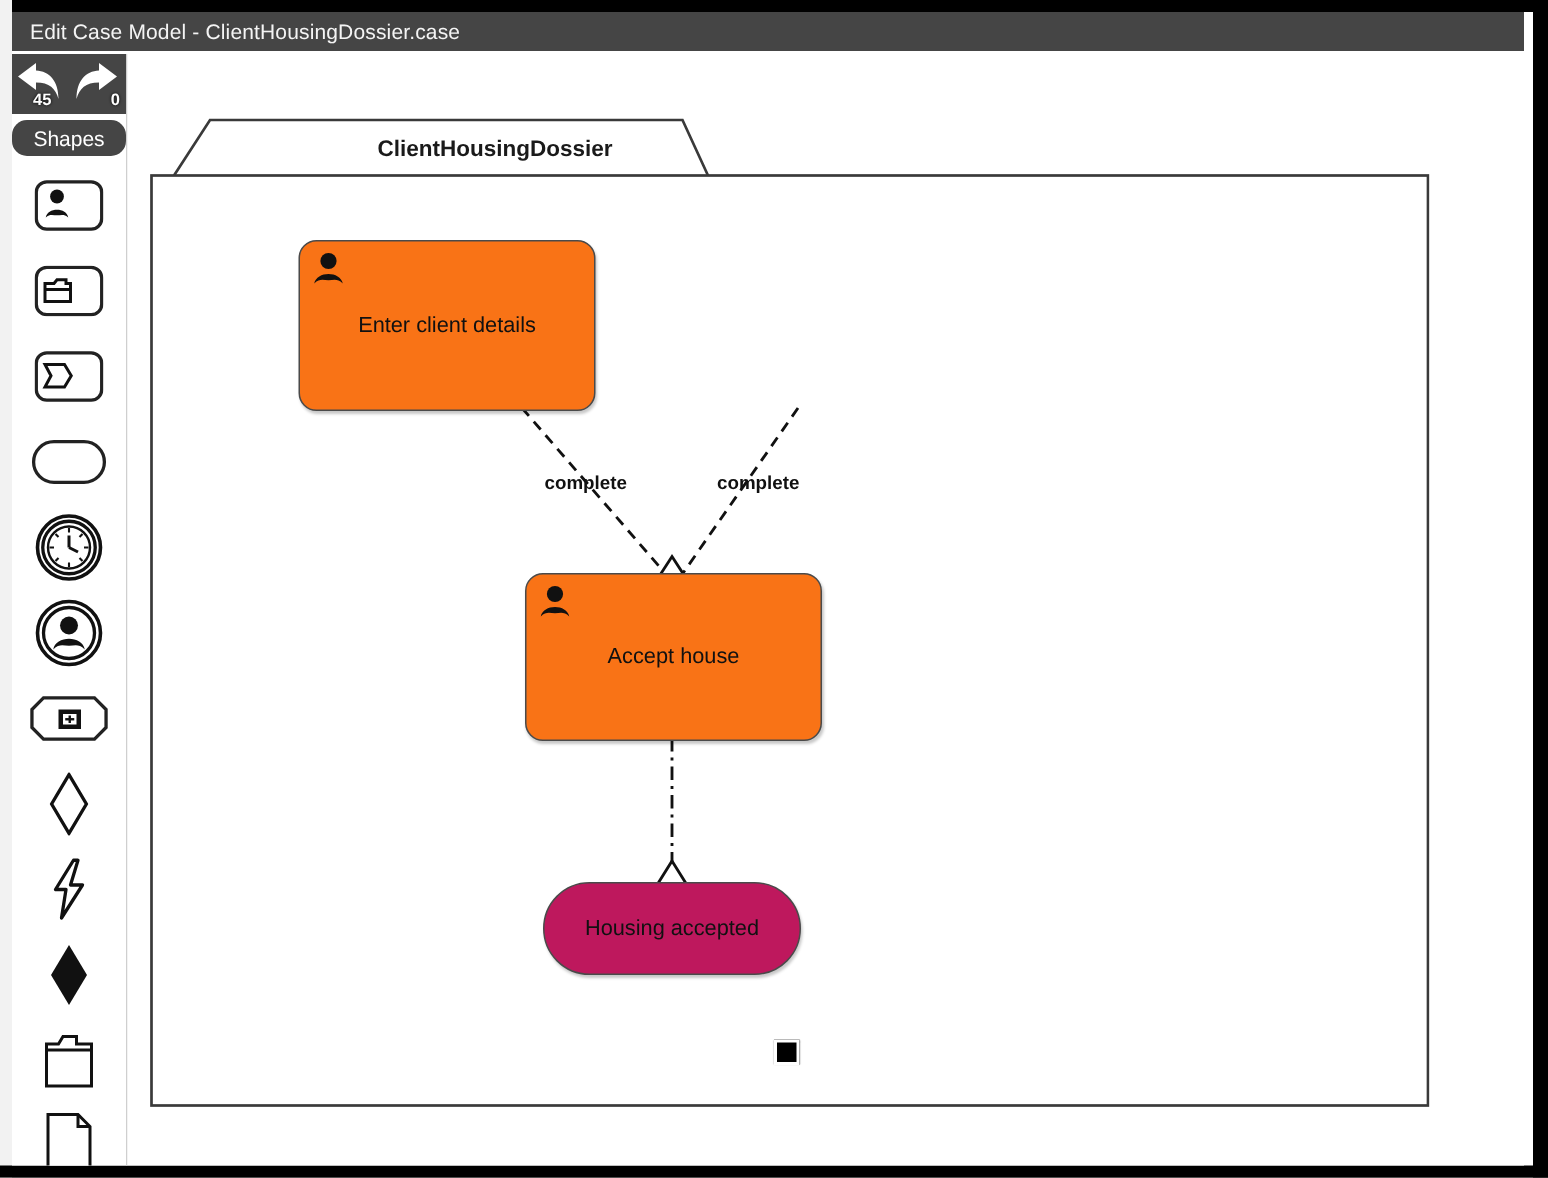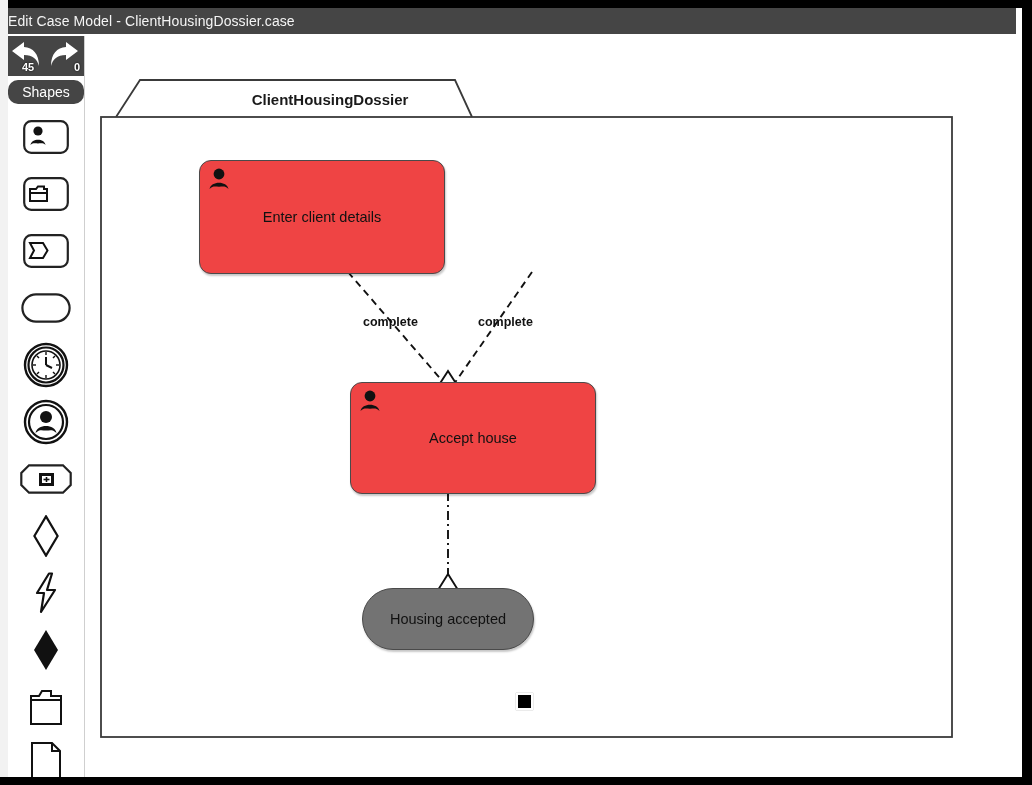--- a/index.html
+++ b/index.html
@@ -9,21 +9,21 @@
 
   
   .frame-left{position:absolute;left:0;top:0;width:8px;height:785px;background:#f2f2f2;}
   .frame-right{position:absolute;right:0;top:0;width:10px;height:785px;background:#000;}
   .frame-bottom{position:absolute;left:0;bottom:0;width:1032px;height:8px;background:#000;}
   .frame-top{position:absolute;left:0;top:0;width:1032px;height:8px;background:#000;}
 
   
   .titlebar{position:absolute;left:8px;top:8px;width:1008px;height:26px;background:#454545;
             display:flex;align-items:center;}
-  .titlebar-text{color:#f4f4f4;font-size:14px;padding-left:0;letter-spacing:.1px;}
+  .titlebar-text{color:#f4f4f4;font-size:14px;padding-left:12px;letter-spacing:.1px;}
 
   
   .palette{position:absolute;left:8px;top:36px;width:76px;height:741px;background:#ffffff;
            border-right:1px solid #cfcfcf;}
   .undo-redo{position:absolute;left:0;top:0;width:76px;height:40px;background:#454545;
              display:flex;align-items:center;justify-content:space-around;}
   .ur-btn{position:relative;width:34px;height:36px;display:flex;align-items:center;justify-content:flex-start;}
   .ur-btn svg{display:block;}
   .ur-count{position:absolute;bottom:1px;right:2px;color:#fff;font-size:11px;font-weight:bold;
             line-height:1;text-shadow:0 0 2px #000;}
@@ -42,28 +42,28 @@
           overflow:hidden;}
 
   
   .caseplan{position:absolute;left:15px;top:24px;width:680px;height:678px;}
   .caseplan svg{position:absolute;left:0;top:0;}
   .caseplan-title{position:absolute;left:95px;top:31px;width:270px;text-align:center;
                   font-size:15px;font-weight:bold;color:#1a1a1a;}
 
   
   .node{position:absolute;}
-  .task{border:1.6px solid #4a4a4a;border-radius:12px;background:#ef4444;
-        box-shadow:1px 2px 2px rgba(0,0,0,.22);padding-left:48px;}
+  .task{border:1.6px solid #4a4a4a;border-radius:12px;background:#f97316;
+        box-shadow:1px 2px 2px rgba(0,0,0,.22);}
   .task-label{position:absolute;left:0;right:0;top:50%;transform:translateY(-50%);
               text-align:center;font-size:14.5px;color:#111;}
   .task-icon{position:absolute;left:8px;top:6px;width:22px;height:24px;}
   .task-icon svg{display:block;}
 
-  .milestone{border:1.6px solid #4a4a4a;border-radius:40px;background:#737373;
+  .milestone{border:1.6px solid #4a4a4a;border-radius:40px;background:#be185d;
              box-shadow:1px 2px 2px rgba(0,0,0,.22);
              display:flex;align-items:center;justify-content:center;}
   .milestone-label{font-size:14.5px;color:#111;}
 
   
   .edges{position:absolute;left:0;top:0;width:931px;height:741px;pointer-events:none;}
   .edge-label{position:absolute;font-size:12.5px;font-weight:bold;color:#111;white-space:nowrap;}
 
   .handle{position:absolute;width:13px;height:13px;background:#000;border:2px solid #fff;
           box-shadow:0 0 1px #888;}

